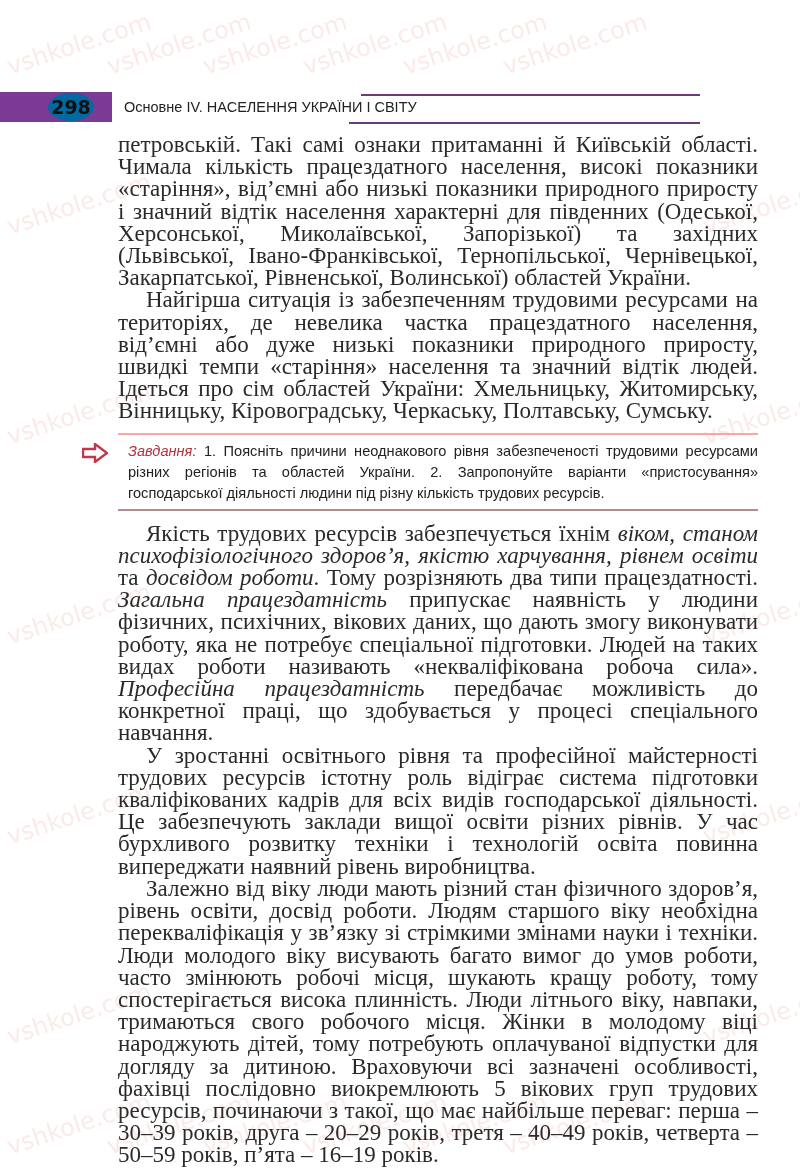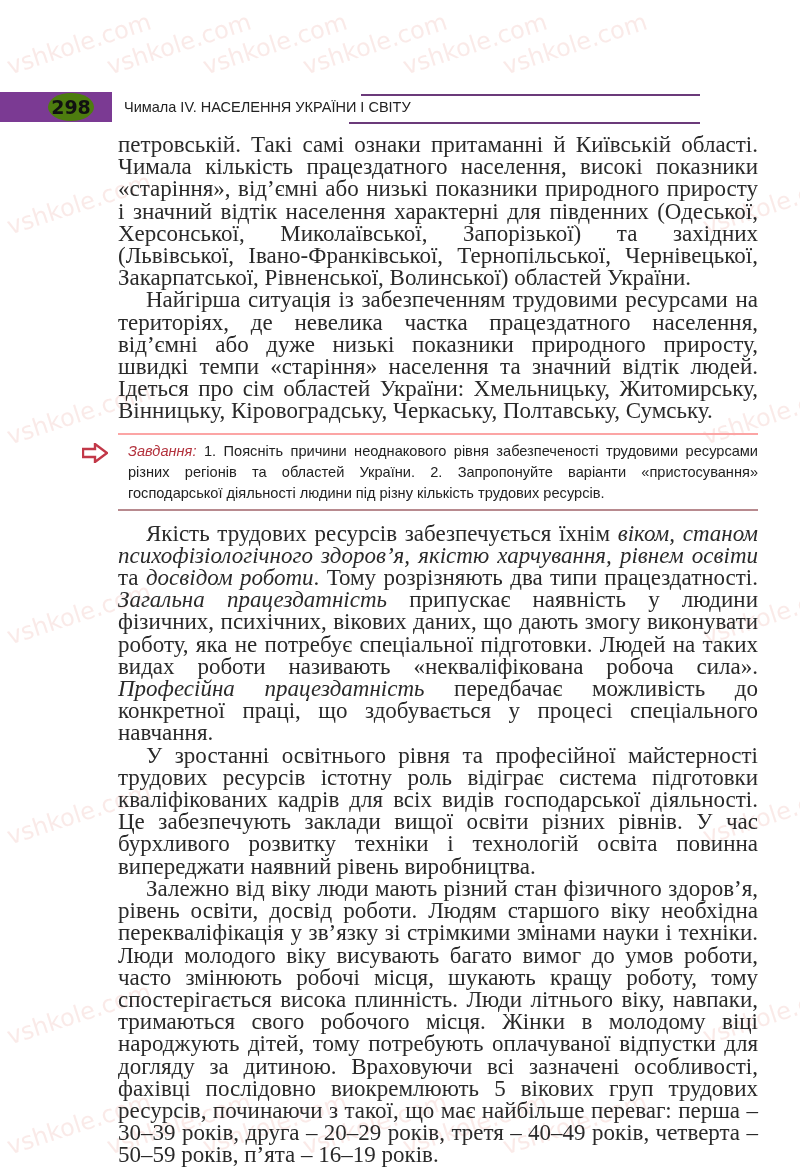--- a/index.html
+++ b/index.html
@@ -13,21 +13,21 @@
     .wm {
       position: absolute; font-family: "DejaVu Sans", sans-serif; font-size: 24px;
       color: rgba(232, 160, 150, 0.22); transform: rotate(-18deg); white-space: nowrap;
     }
     .header-bar {
       position: absolute; left: 0; top: 92px; width: 350px; height: 30px;
       background: #7b3a93; z-index: 1;
     }
     .page-num {
       position: absolute; left: 48px; top: 93px; width: 46px; height: 28px;
-      background: #4d7c0f; border-radius: 50%; z-index: 2;
+      background: #0369a1; border-radius: 50%; z-index: 2;
       font-family: "DejaVu Sans", sans-serif; font-weight: bold; font-size: 19px;
       color: #111; display: flex; align-items: center; justify-content: center;
     }
     .header-title-box {
       position: absolute; left: 112px; top: 92px; width: 237px; height: 30px;
       background: #ffffff; z-index: 2; display: flex; align-items: center; padding-left: 12px;
       font-family: "Liberation Sans", sans-serif; font-size: 14.5px; color: #222;
       white-space: nowrap;
     }
     .header-line-top, .header-line-bot {
@@ -78,21 +78,21 @@
   <span class="wm" style="left:500px;top:1110px">vshkole.com</span>
   <span class="wm" style="left:700px;top:190px">vshkole.com</span>
   <span class="wm" style="left:700px;top:400px">vshkole.com</span>
   <span class="wm" style="left:700px;top:600px">vshkole.com</span>
   <span class="wm" style="left:700px;top:800px">vshkole.com</span>
   <span class="wm" style="left:700px;top:1000px">vshkole.com</span>
 </div>
 
 <div class="header-bar"></div>
 <div class="page-num">298</div>
-<div class="header-title-box">Чимала IV. НАСЕЛЕННЯ УКРАЇНИ І СВІТУ</div>
+<div class="header-title-box">Основне IV. НАСЕЛЕННЯ УКРАЇНИ І СВІТУ</div>
 <div class="header-line-top"></div>
 <div class="header-line-bot"></div>
 
 <div class="content">
   <p class="para">петровській. Такі самі ознаки притаманні й Київській області. Чимала кількість працездатного населення, високі показники «старіння», від’ємні або низькі показники природного приросту і значний відтік населення характерні для південних (Одеської, Херсонської, Миколаївської, Запорізької) та західних (Львівської, Івано-Франківської, Тернопільської, Чернівецької, Закарпатської, Рівненської, Волинської) областей України.</p>
   <p class="para indent">Найгірша ситуація із забезпеченням трудовими ресурсами на територіях, де невелика частка працездатного населення, від’ємні або дуже низькі показники природного приросту, швидкі темпи «старіння» населення та значний відтік людей. Ідеться про сім областей України: Хмельницьку, Житомирську, Вінницьку, Кіровоградську, Черкаську, Полтавську, Сумську.</p>
 
   <div class="task">
     <svg class="task-arrow" viewBox="0 0 26 20">
       <path d="M1 6 H13 V1 L25 10 L13 19 V14 H1 Z" fill="none" stroke="#c23848" stroke-width="2.4" stroke-linejoin="miter"></path>

